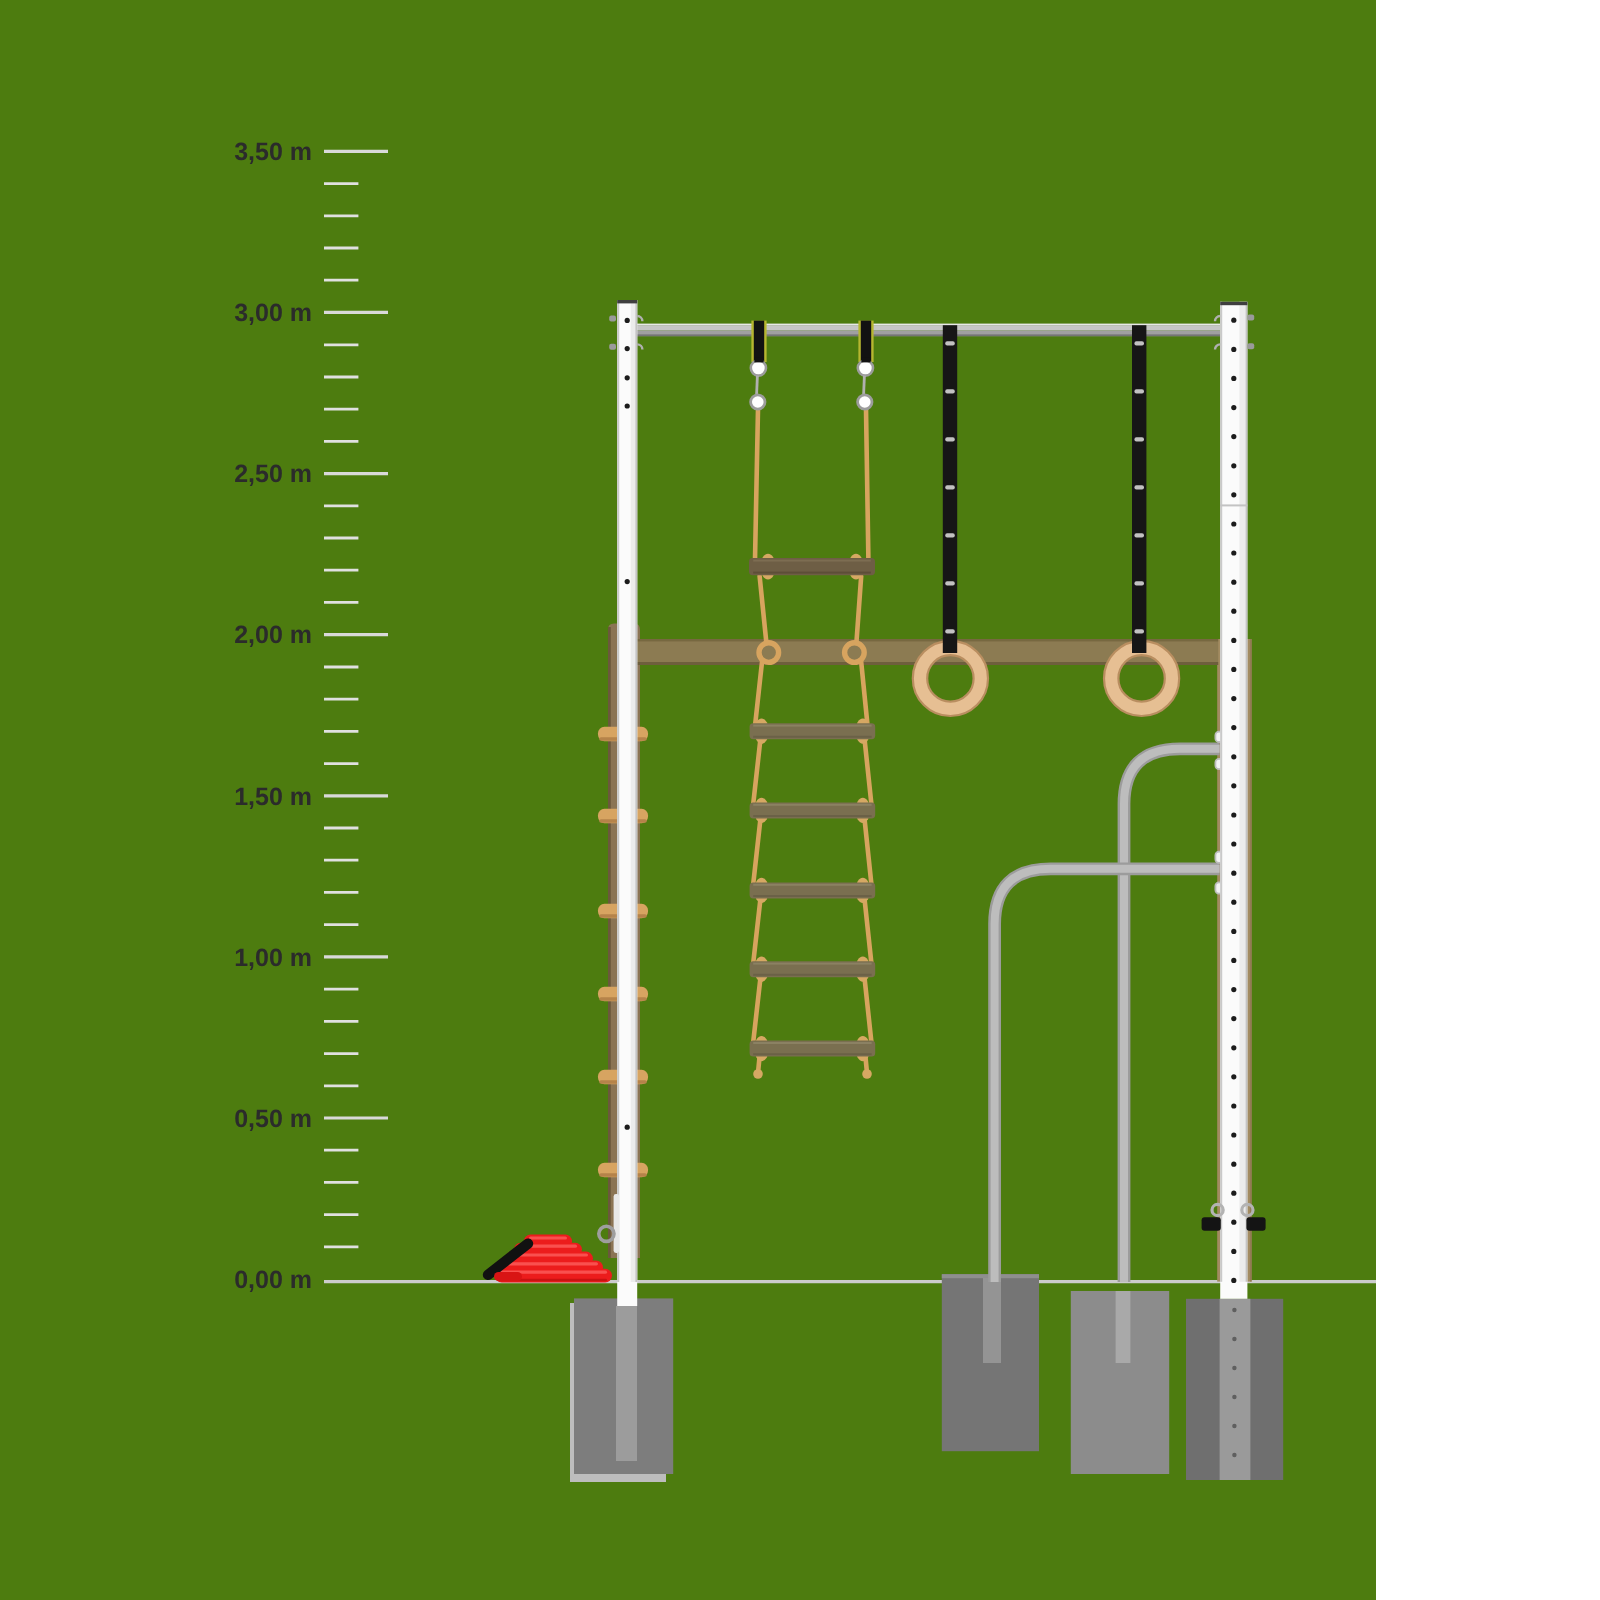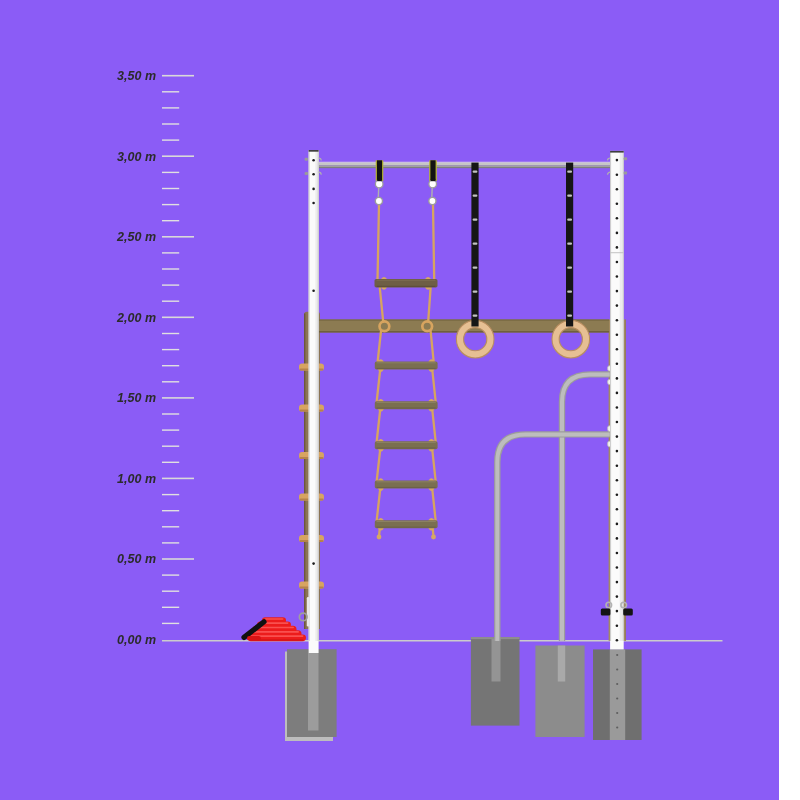--- a/index.html
+++ b/index.html
@@ -1,16 +1,16 @@
 <!DOCTYPE html>
 <html><head>
 <meta charset="utf-8">
 <style>
 html,body{margin:0;padding:0;background:#ffffff;}
-#page{position:relative;width:779px;height:800px;background:#8b5cf6;overflow:hidden;font-style:italic;}
+#page{position:relative;width:688px;height:800px;background:#4d7c0f;overflow:hidden;}
 </style>
 </head>
 <body>
 <div id="page">
 <svg width="800" height="800" viewBox="0 0 800 800">
 
 <g font-family="Liberation Sans, sans-serif" font-weight="bold" font-size="12.5" fill="#2b2b2b">
 <text x="156" y="80.1" text-anchor="end">3,50 m</text>
 <text x="156" y="160.7" text-anchor="end">3,00 m</text>
 <text x="156" y="241.2" text-anchor="end">2,50 m</text>

